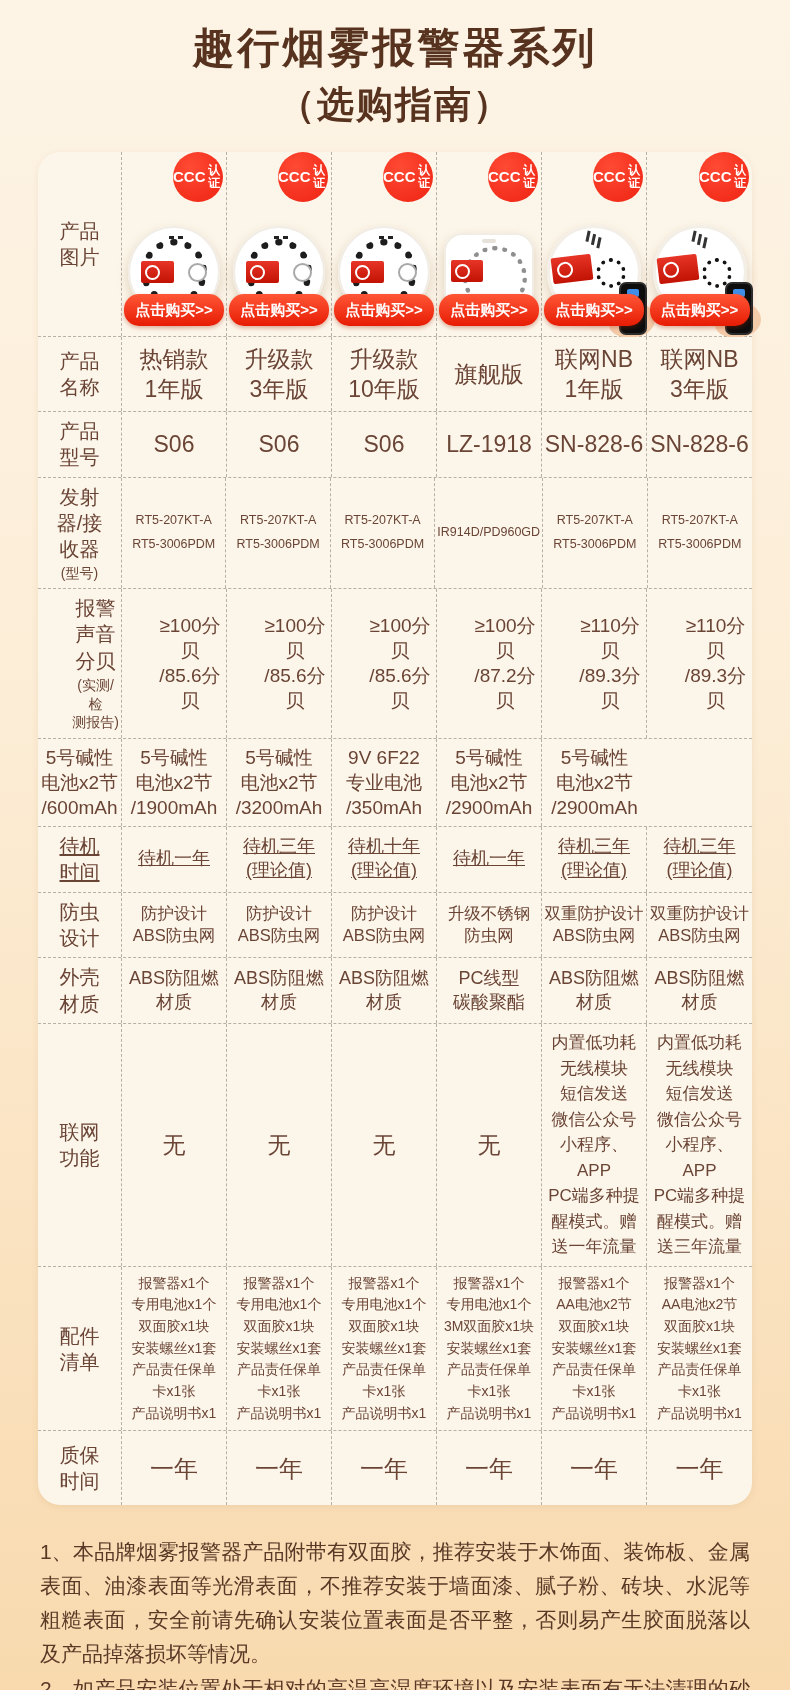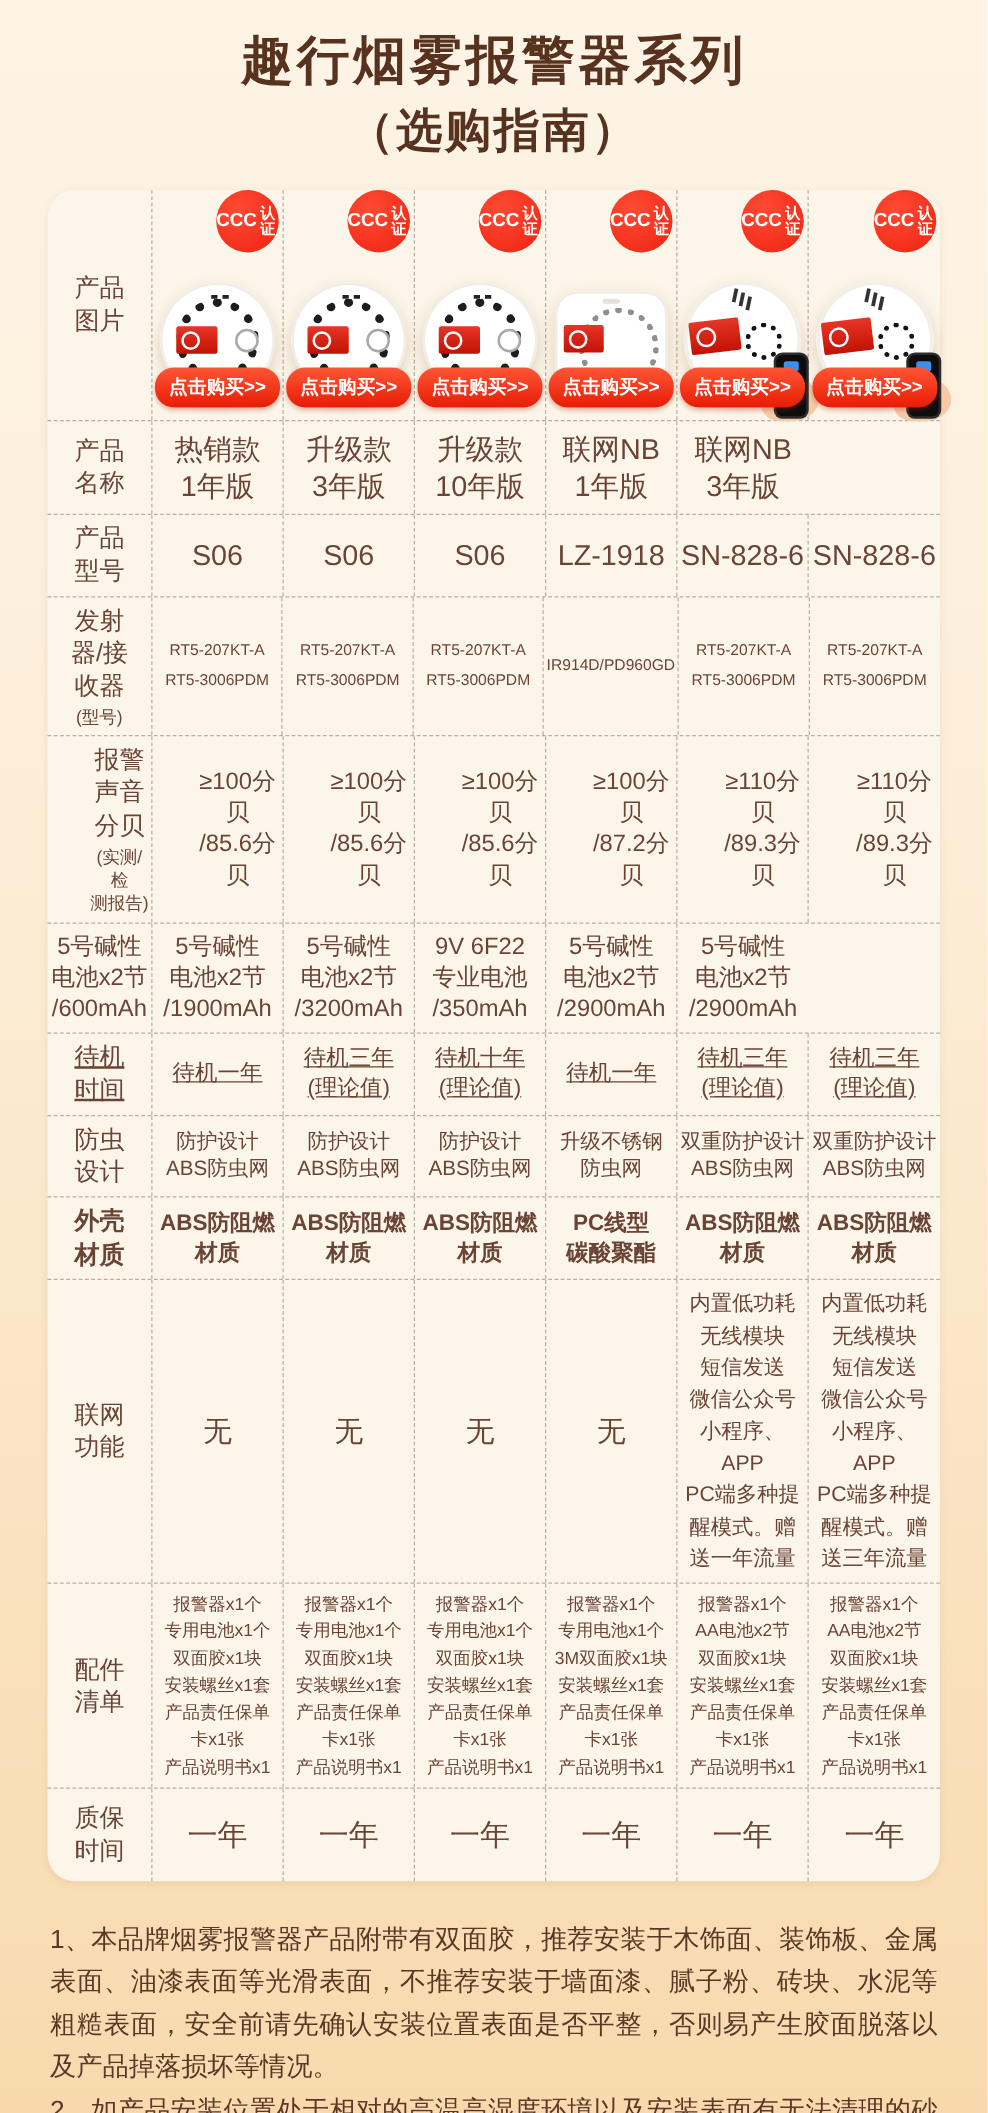--- a/index.html
+++ b/index.html
@@ -33,21 +33,21 @@
   .cell.head .sub{font-size:14px;margin-top:2px;}
   
   .r-images{min-height:184px;}
   .r-name{min-height:74px;}   .r-name .cell{font-size:23px;}   .r-name .cell.head{font-size:20px;}
   .r-model{min-height:58px;}  .r-model .cell{font-size:23px;}  .r-model .cell.head{font-size:20px;}
   .r-trans{min-height:108px;} .r-trans .cell{font-size:12.5px;line-height:1.9;} .r-trans .cell.head{font-size:20px;line-height:1.3;}
   .r-db{min-height:114px;}    .r-db .cell{font-size:19px;padding-left:34px;}     .r-db .cell.head{font-size:20px;}
   .r-batt{min-height:82px;}   .r-batt .cell{font-size:19px;}   .r-batt .cell.head{font-size:20px;}
   .r-standby{min-height:60px;text-decoration:underline;}.r-standby .cell{font-size:18px;}.r-standby .cell.head{font-size:20px;}
   .r-insect{min-height:58px;} .r-insect .cell{font-size:16.5px;}.r-insect .cell.head{font-size:20px;}
-  .r-shell{min-height:62px;font-weight:bold;}  .r-shell .cell{font-size:18px;}  .r-shell .cell.head{font-size:20px;}
+  .r-shell{min-height:62px;}  .r-shell .cell{font-size:18px;}  .r-shell .cell.head{font-size:20px;}
   .r-net{min-height:198px;}   .r-net .cell{font-size:17px;line-height:1.5;}.r-net .cell.head{font-size:20px;line-height:1.3;}
   .r-net .cell.none{font-size:23px;}
   .r-acc{min-height:162px;}   .r-acc .cell{font-size:14px;line-height:1.55;}.r-acc .cell.head{font-size:20px;line-height:1.3;}
   .r-warranty{min-height:74px;}.r-warranty .cell{font-size:24px;}.r-warranty .cell.head{font-size:20px;}
   
   .pcell{position:relative;padding:0;}
   .ccc{
     position:absolute;top:0;right:3px;width:50px;height:50px;border-radius:50%;
     background:radial-gradient(circle at 35% 30%,#ff4a33,#ee2312);
     color:#fff;display:flex;flex-direction:row;align-items:center;justify-content:center;
@@ -147,20 +147,21 @@
 
   <div class="row r-name">
     <div class="cell head">产品
 名称</div>
     <div class="cell">热销款
 1年版</div>
     <div class="cell">升级款
 3年版</div>
     <div class="cell">升级款
 10年版</div>
+    <div class="cell">旗舰版</div>
     <div class="cell">联网NB
 1年版</div>
     <div class="cell">联网NB
 3年版</div>
   </div>
 
   <div class="row r-model">
     <div class="cell head">产品
 型号</div>
     <div class="cell">S06</div>

